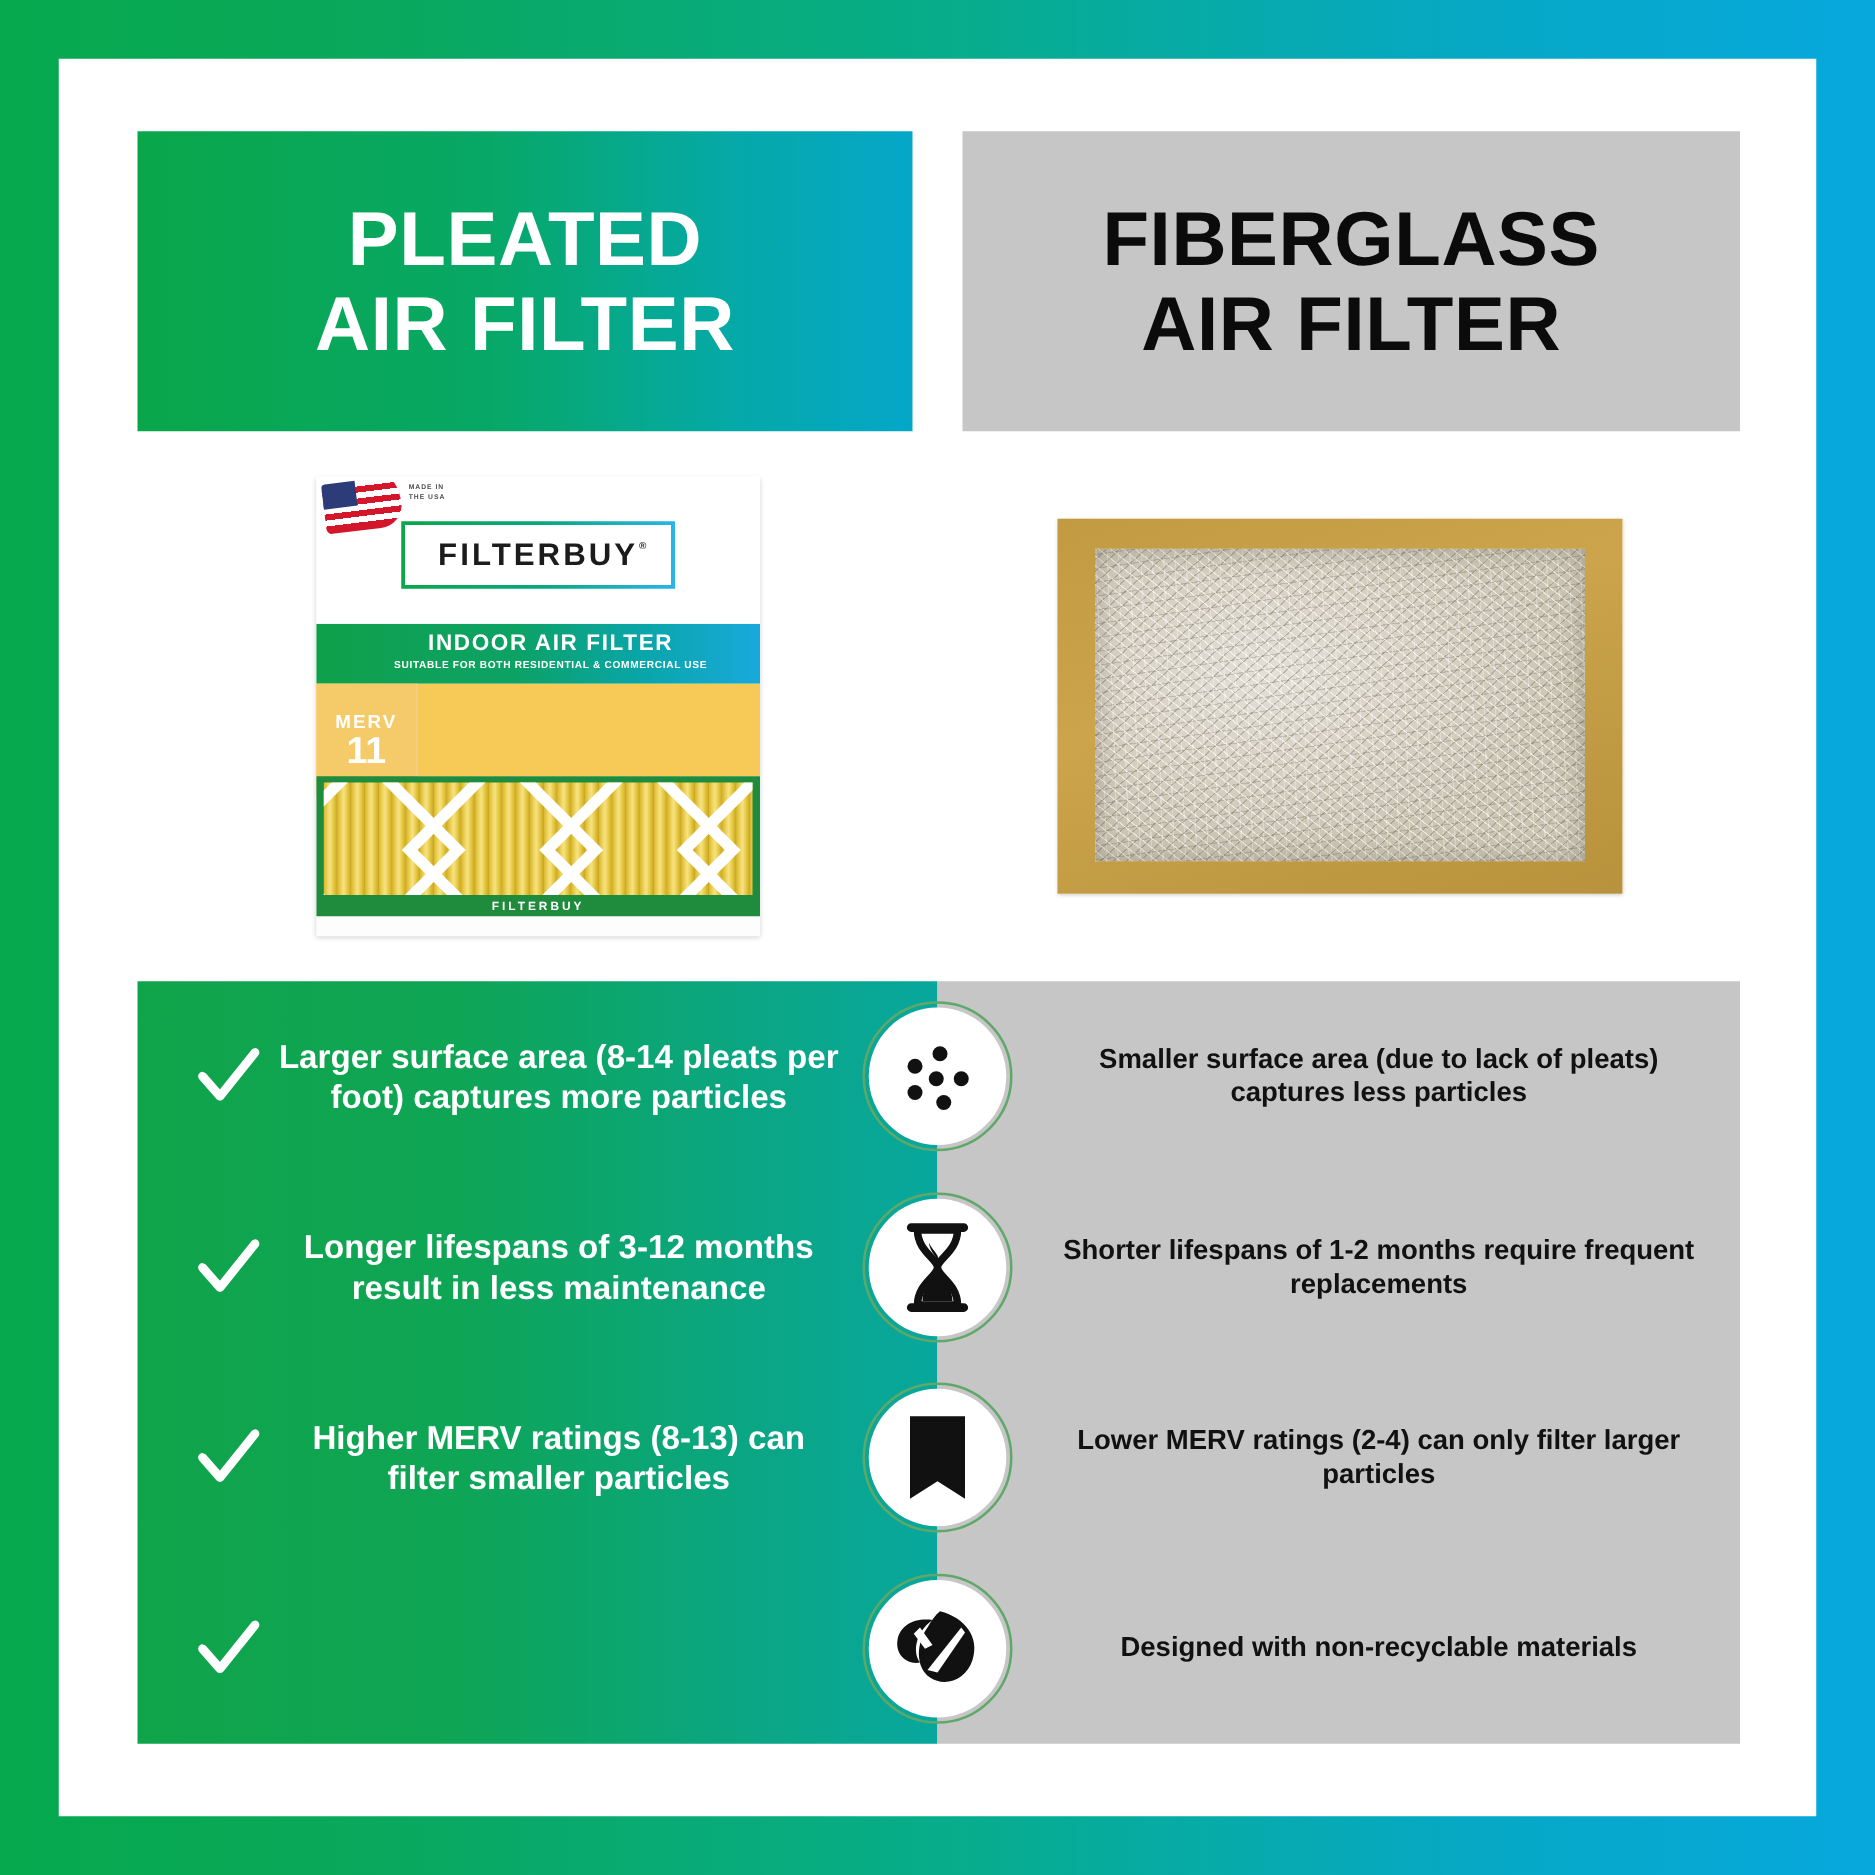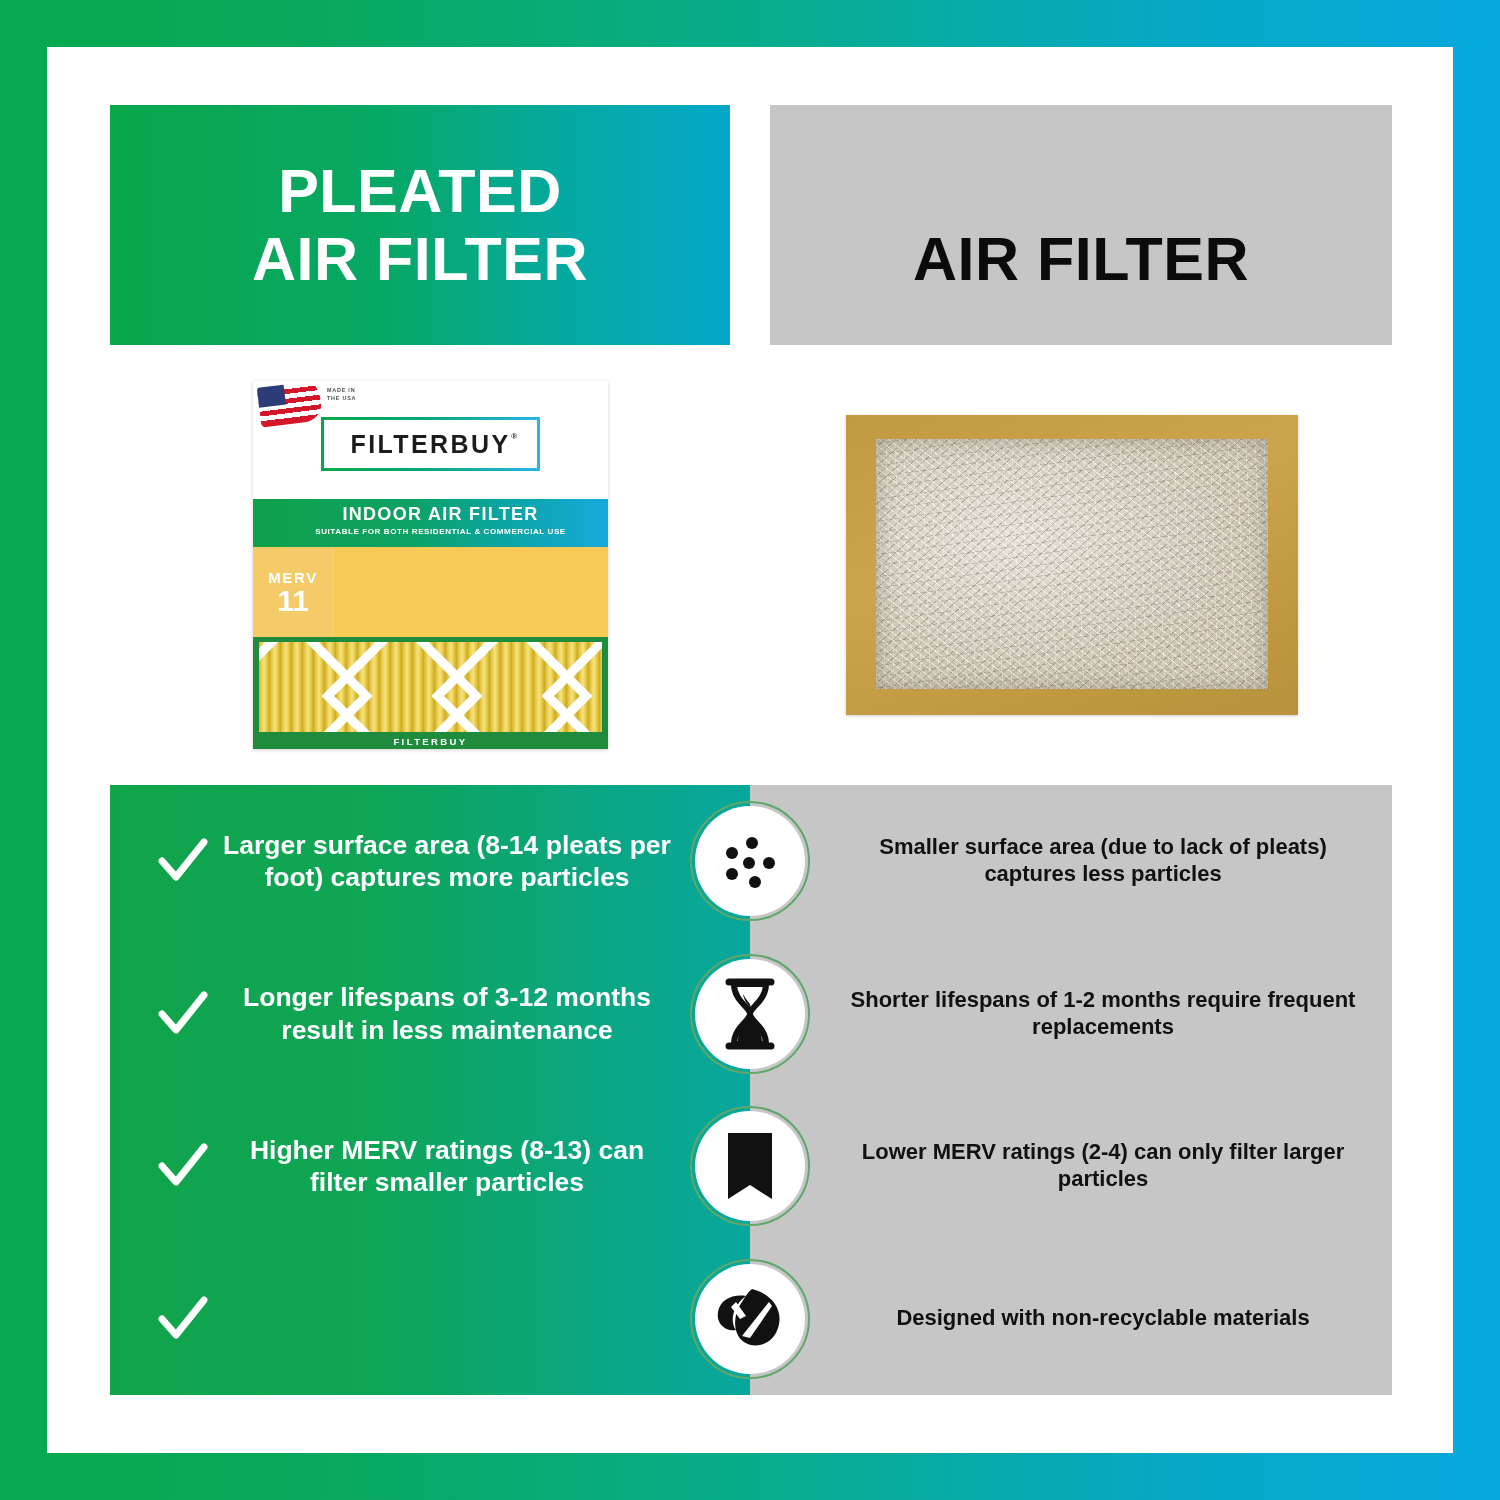--- a/index.html
+++ b/index.html
@@ -83,21 +83,21 @@
     font-size:25px;font-weight:bold;letter-spacing:2.4px;color:#1c1c1c;position:relative;
   }
   .fb-logo-text sup{font-size:8px;position:absolute;top:2px;right:-9px;}
   .fb-green{
     height:48px;
     background:linear-gradient(90deg,#10a04a 0%,#0ca265 45%,#09a5a6 72%,#18a9dc 100%);
     color:#fff;text-align:center;padding-top:5px;box-sizing:border-box;padding-left:20px;
   }
   .fb-green .l1{font-size:18px;font-weight:bold;letter-spacing:1.3px;}
   .fb-green .l2{font-size:8.1px;font-weight:bold;letter-spacing:.55px;margin-top:2px;}
-  .fb-amber{height:90px;background:#f7c956;position:relative;display:flex;}
+  .fb-amber{height:74px;background:#f7c956;position:relative;display:flex;}
   .fb-merv{
     width:80px;height:90px;background:#f5cb6a;
     display:flex;flex-direction:column;align-items:center;justify-content:center;color:#fff;
     border-right:1px solid #f0d089;
   }
   .fb-merv .m1{font-size:15px;font-weight:bold;letter-spacing:1.6px;}
   .fb-merv .m2{font-size:30px;font-weight:bold;line-height:.95;margin-top:1px;}
   .fb-amber-right{flex:1;display:flex;flex-direction:column;}
   .fb-sup-row{height:38px;display:flex;align-items:center;border-bottom:1px solid #f1d692;}
   .fb-sup{
@@ -220,21 +220,21 @@
 
     <div class="headers">
       <div class="head-left">
         <div class="head-title light">
           <span>PLEATED</span><br>
           <span>AIR FILTER</span>
         </div>
       </div>
       <div class="head-right">
         <div class="head-title dark">
-          <br>
+          <span>FIBERGLASS</span><br>
           <span>AIR FILTER</span>
         </div>
       </div>
     </div>
 
     <div class="products">
 
       <div class="prod-cell">
         <div class="filterbox">
 

